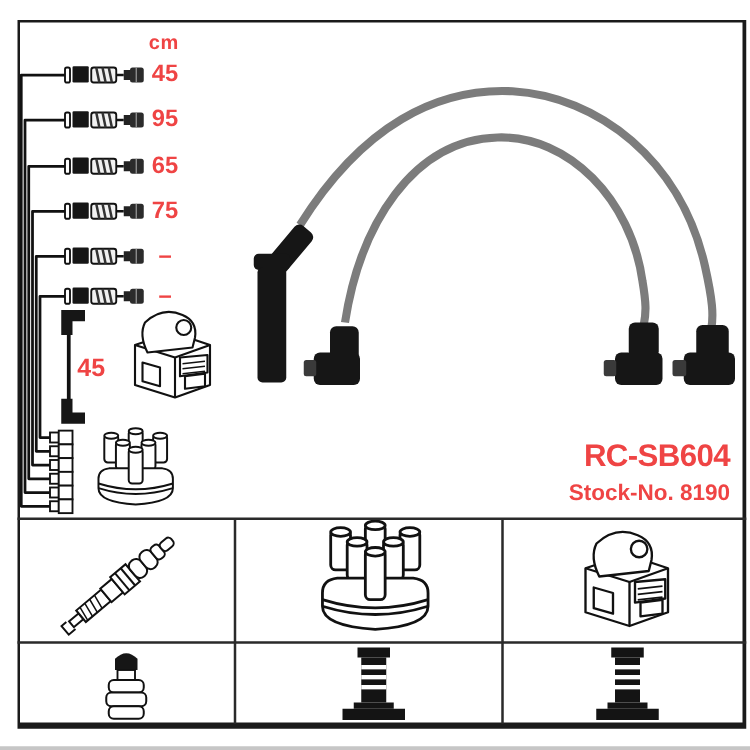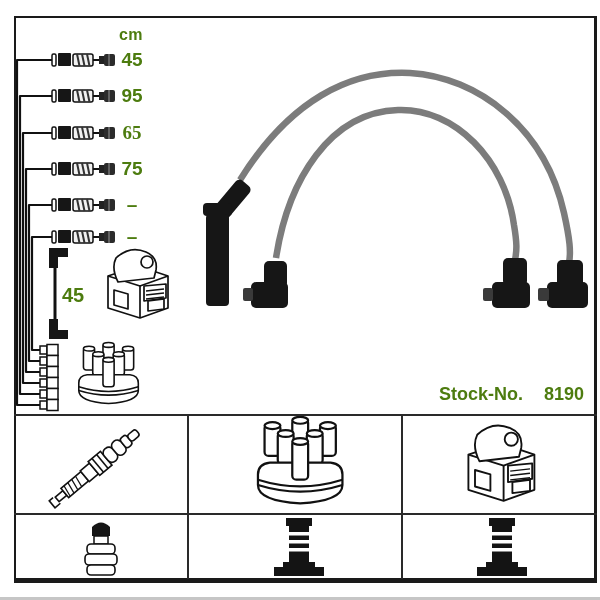--- a/index.html
+++ b/index.html
@@ -14,30 +14,30 @@
   }
   .gridline{position:absolute;background:#2a2a2a;}
   .hline{left:14px;width:583px;height:2px;}
   .hline.h1{top:414px;}
   .hline.h2{top:513px;}
   .vline{top:416px;width:2px;height:163px;}
   .vline.v1{left:187px;}
   .vline.v2{left:401px;}
   .bottom-edge{position:absolute;left:0;top:597px;width:600px;height:3px;background:#c6c6c6;}
   .art{position:absolute;left:0;top:0;}
-  .txt{position:absolute;font-weight:bold;color:#4d7c0f;white-space:nowrap;}
+  .txt{position:absolute;font-weight:bold;color:#ef4444;white-space:nowrap;}
   .unit-header{left:111px;top:26px;width:40px;text-align:center;font-size:16px;letter-spacing:.5px;}
   .len-label{left:110px;width:44px;height:24px;text-align:center;font-size:19px;line-height:24px;}
-  .len-0{top:48px;}.len-1{top:84px;}.len-2{top:121px;font-family:Liberation Serif, serif;}
+  .len-0{top:48px;}.len-1{top:84px;}.len-2{top:121px;}
   .len-3{top:157px;text-align:center;}.len-4{top:193px;}.len-5{top:225px;}
   .coil-wire-label{left:55px;top:284px;width:36px;text-align:center;font-size:20px;}
   .product-code{right:16px;top:351px;font-size:25px;letter-spacing:-0.5px;text-align:right;}
   .stock-line{right:16px;top:384px;font-size:18px;text-align:right;}
   .stock-line span{display:inline;}
-  .stock-num{margin-left:21px;text-align:center;}
+  .stock-num{margin-left:5px;text-align:center;}
 </style>
 </head>
 <body>
 
 <div class="canvas">
 
   <svg class="art" width="600" height="600" viewBox="0 0 600 600" aria-hidden="true">
     <defs>
       <g id="cable-end">
         <rect x="0" y="-6" width="4" height="12" rx="1.5" fill="#fff" stroke="#111" stroke-width="1.5"></rect>
@@ -196,16 +196,17 @@
 
   <div class="txt unit-header">cm</div>
   <div class="txt len-label len-0">45</div>
   <div class="txt len-label len-1">95</div>
   <div class="txt len-label len-2">65</div>
   <div class="txt len-label len-3">75</div>
   <div class="txt len-label len-4">–</div>
   <div class="txt len-label len-5">–</div>
   <div class="txt coil-wire-label">45</div>
 
+  <div class="txt product-code">RC-SB604</div>
   <div class="txt stock-line">
     <span>Stock-No.</span><span class="stock-num">8190</span>
   </div>
 </div>
 
 </body></html>

